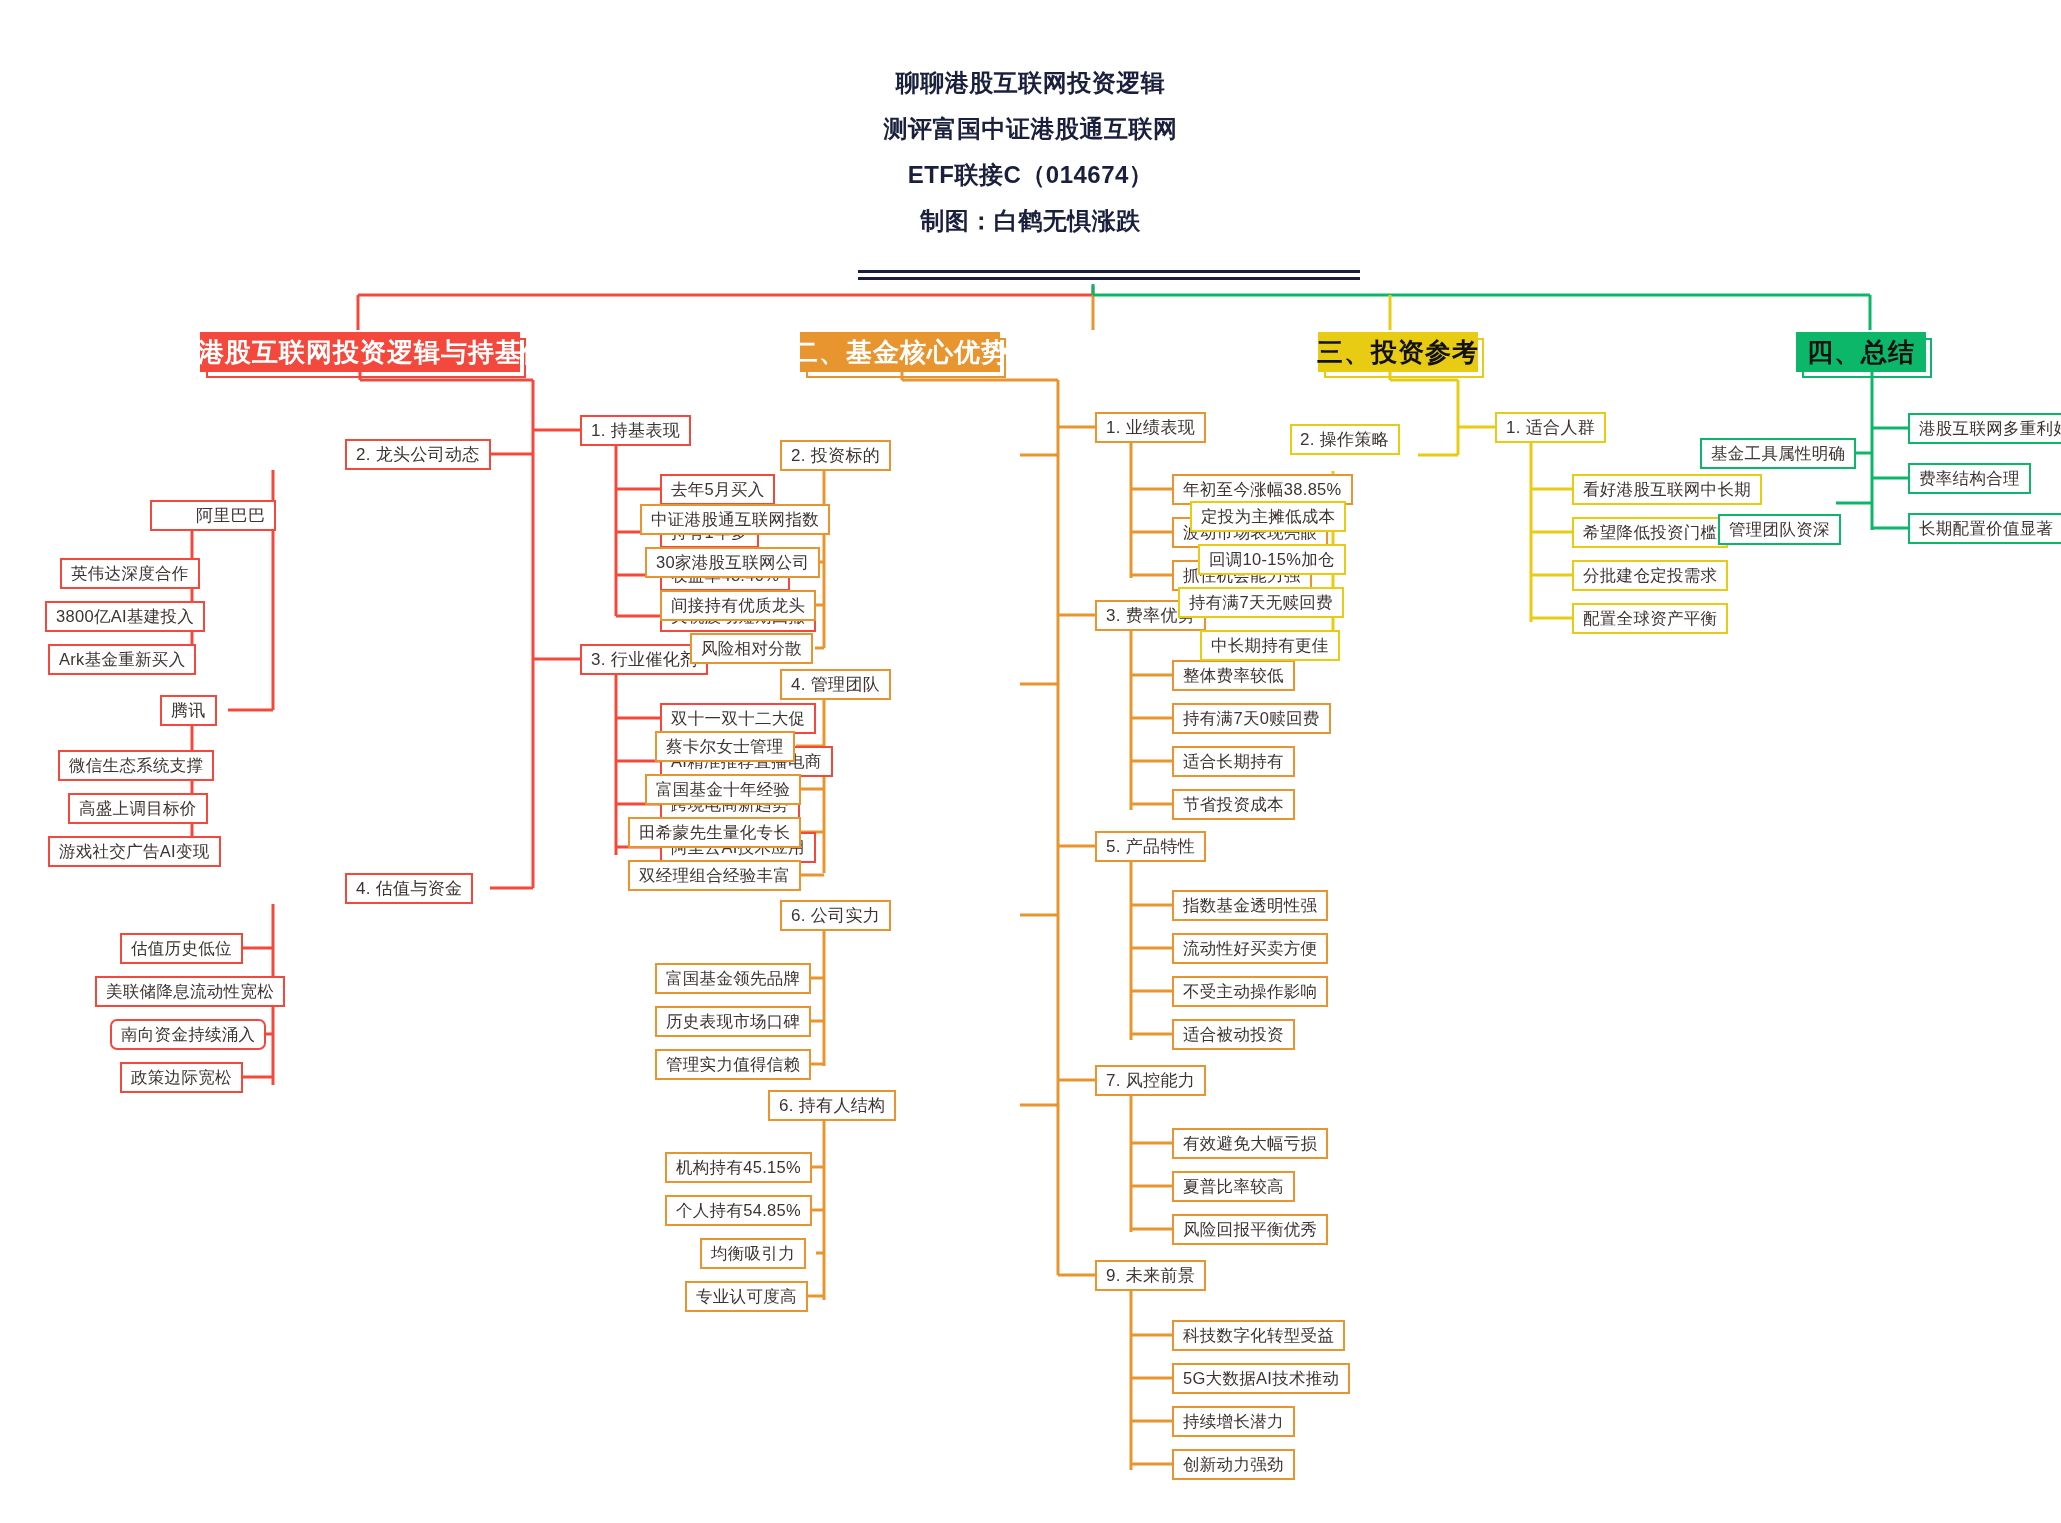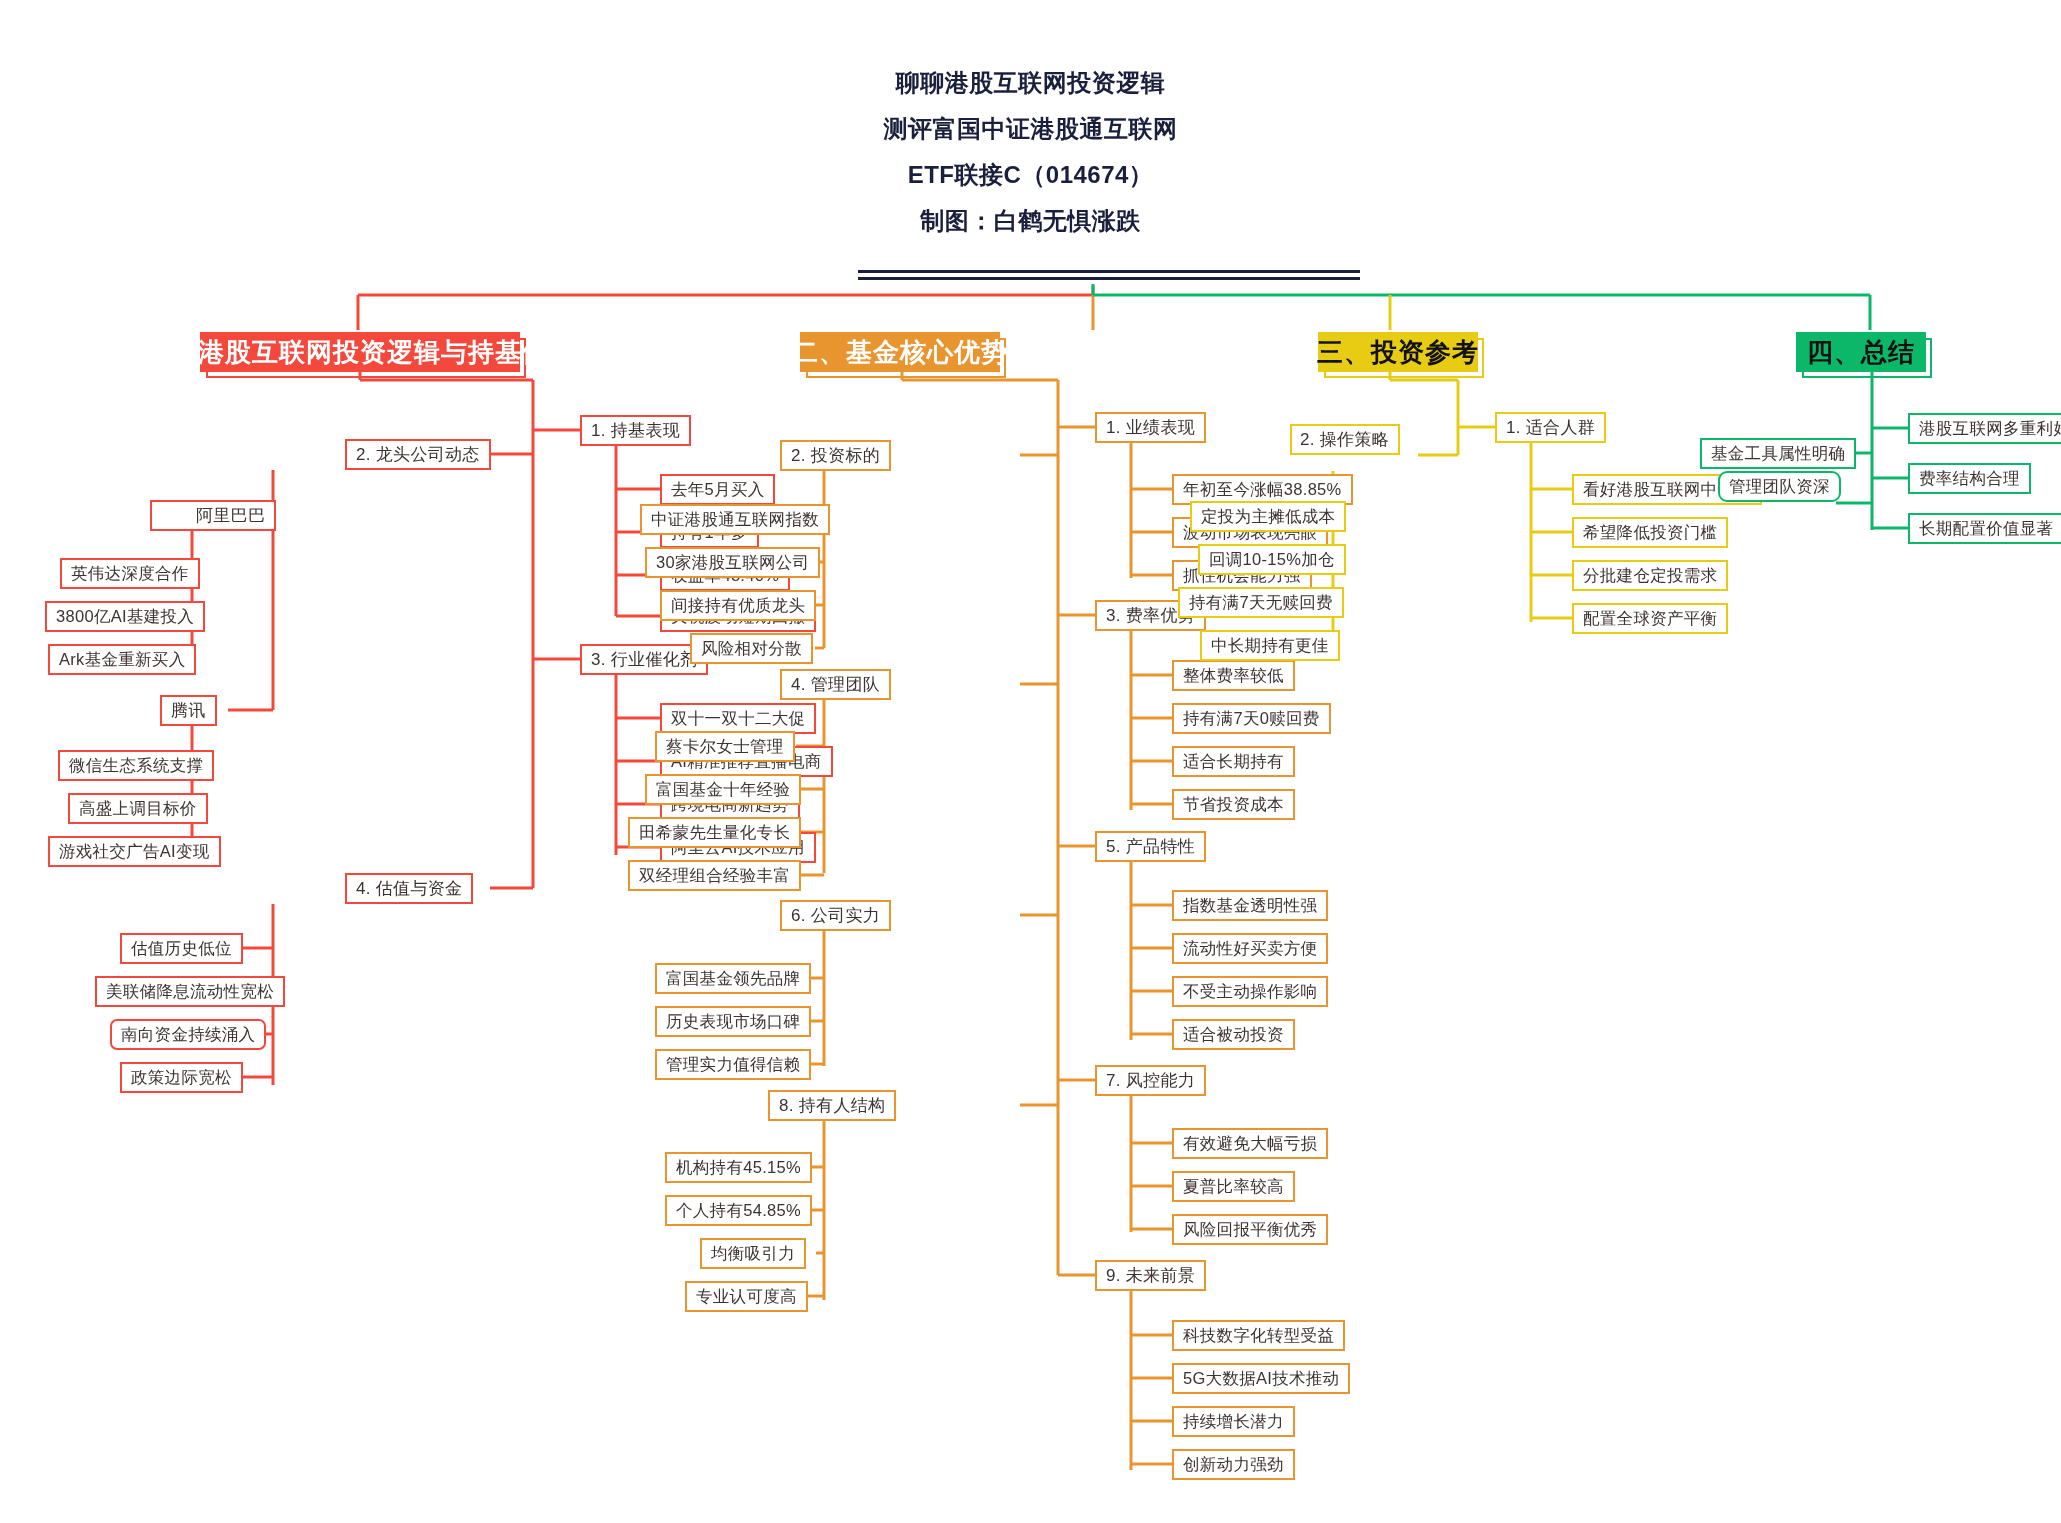--- a/index.html
+++ b/index.html
@@ -413,21 +413,21 @@
       <span>有效避免大幅亏损</span>
     </div>
   <div class="node" style="left:1172px;top:1171px;border-color:#e8942f;">
       <span>夏普比率较高</span>
     </div>
   <div class="node" style="left:1172px;top:1214px;border-color:#e8942f;">
       <span>风险回报平衡优秀</span>
     </div>
 
   <div class="node l1" style="left:768px;top:1090px;border-color:#e8942f;">
-      <span>8. 持有人结构</span>
+      <span>6. 持有人结构</span>
     </div>
   <div class="node" style="left:665px;top:1152px;border-color:#e8942f;">
       <span>机构持有45.15%</span>
     </div>
   <div class="node" style="left:665px;top:1195px;border-color:#e8942f;">
       <span>个人持有54.85%</span>
     </div>
   <div class="node" style="left:700px;top:1238px;border-color:#e8942f;">
       <span>均衡吸引力</span>
     </div>
@@ -479,21 +479,21 @@
   <div class="node" style="left:1178px;top:587px;border-color:#e8cc14;">
       <span>持有满7天无赎回费</span>
     </div>
   <div class="node" style="left:1200px;top:630px;border-color:#e8cc14;">
       <span>中长期持有更佳</span>
     </div>
 
   <div class="node" style="left:1700px;top:438px;border-color:#0cb76a;">
       <span>基金工具属性明确</span>
     </div>
-  <div class="node" style="left:1718px;top:471px;border-color:#0cb76a;border-radius:9px;">
+  <div class="node" style="left:1718px;top:514px;border-color:#0cb76a;">
       <span>管理团队资深</span>
     </div>
   <div class="node" style="left:1908px;top:413px;border-color:#0cb76a;">
       <span>港股互联网多重利好</span>
     </div>
   <div class="node" style="left:1908px;top:463px;border-color:#0cb76a;">
       <span>费率结构合理</span>
     </div>
   <div class="node" style="left:1908px;top:513px;border-color:#0cb76a;">
       <span>长期配置价值显著</span>

